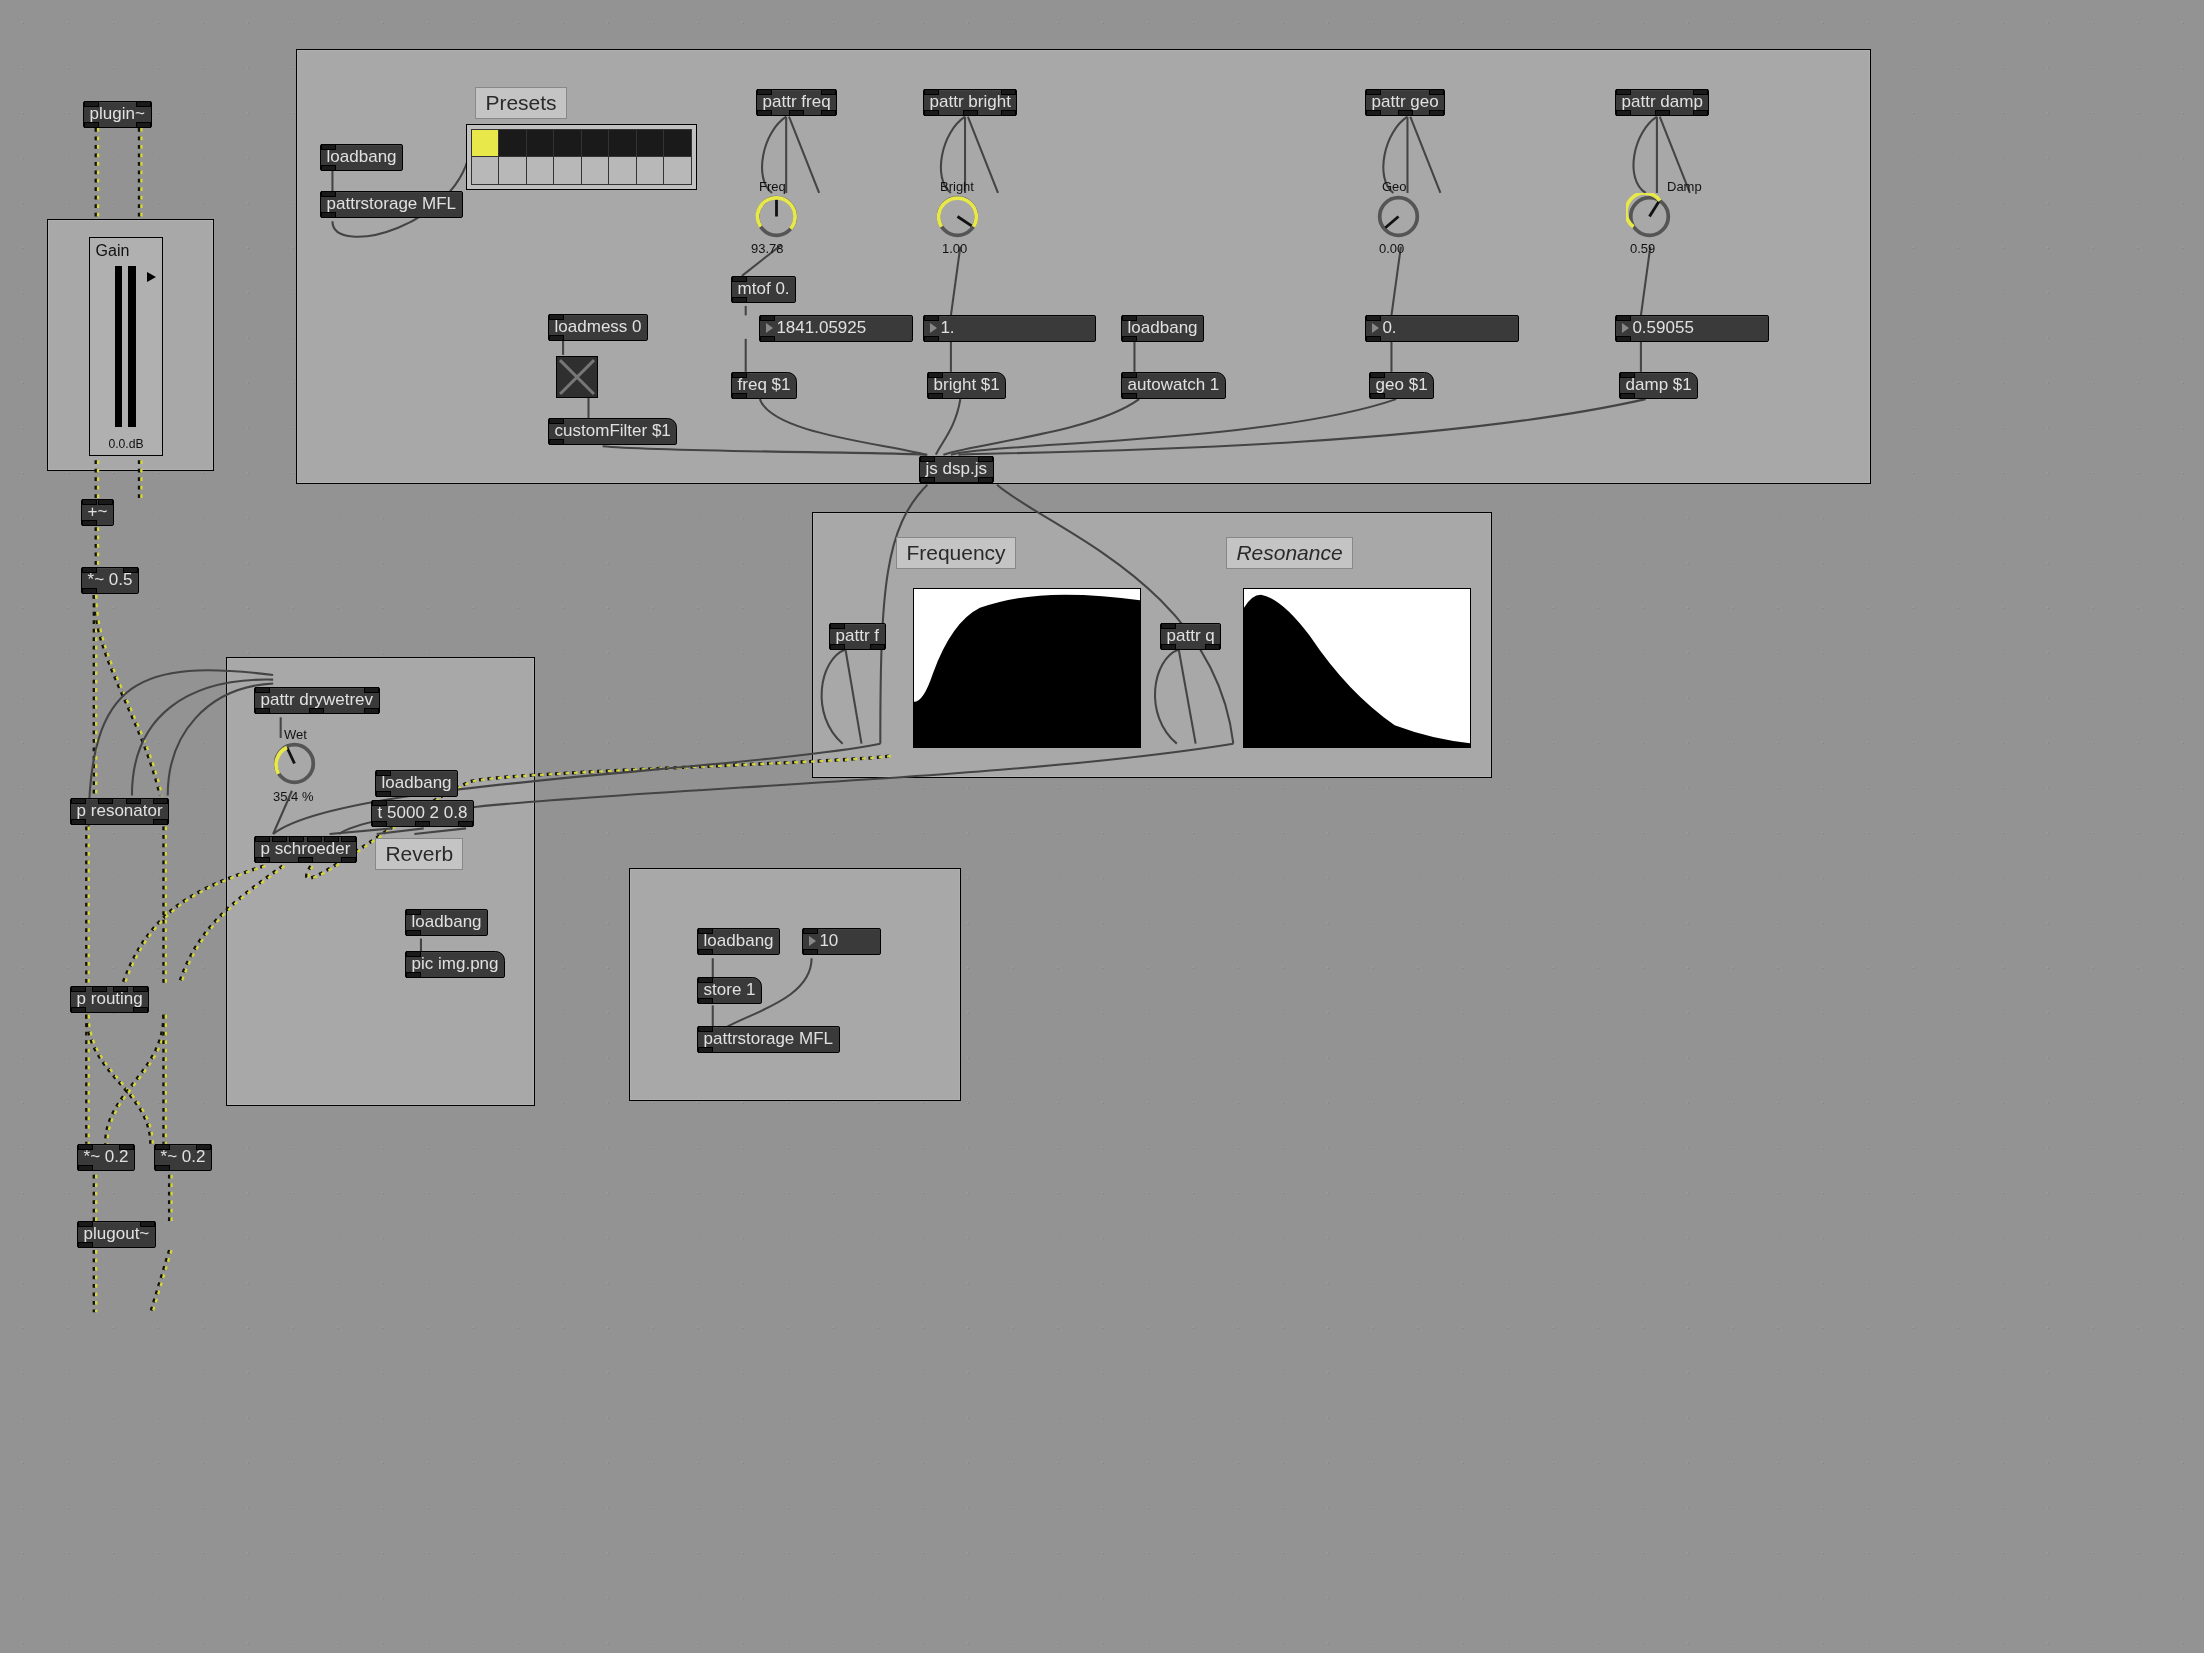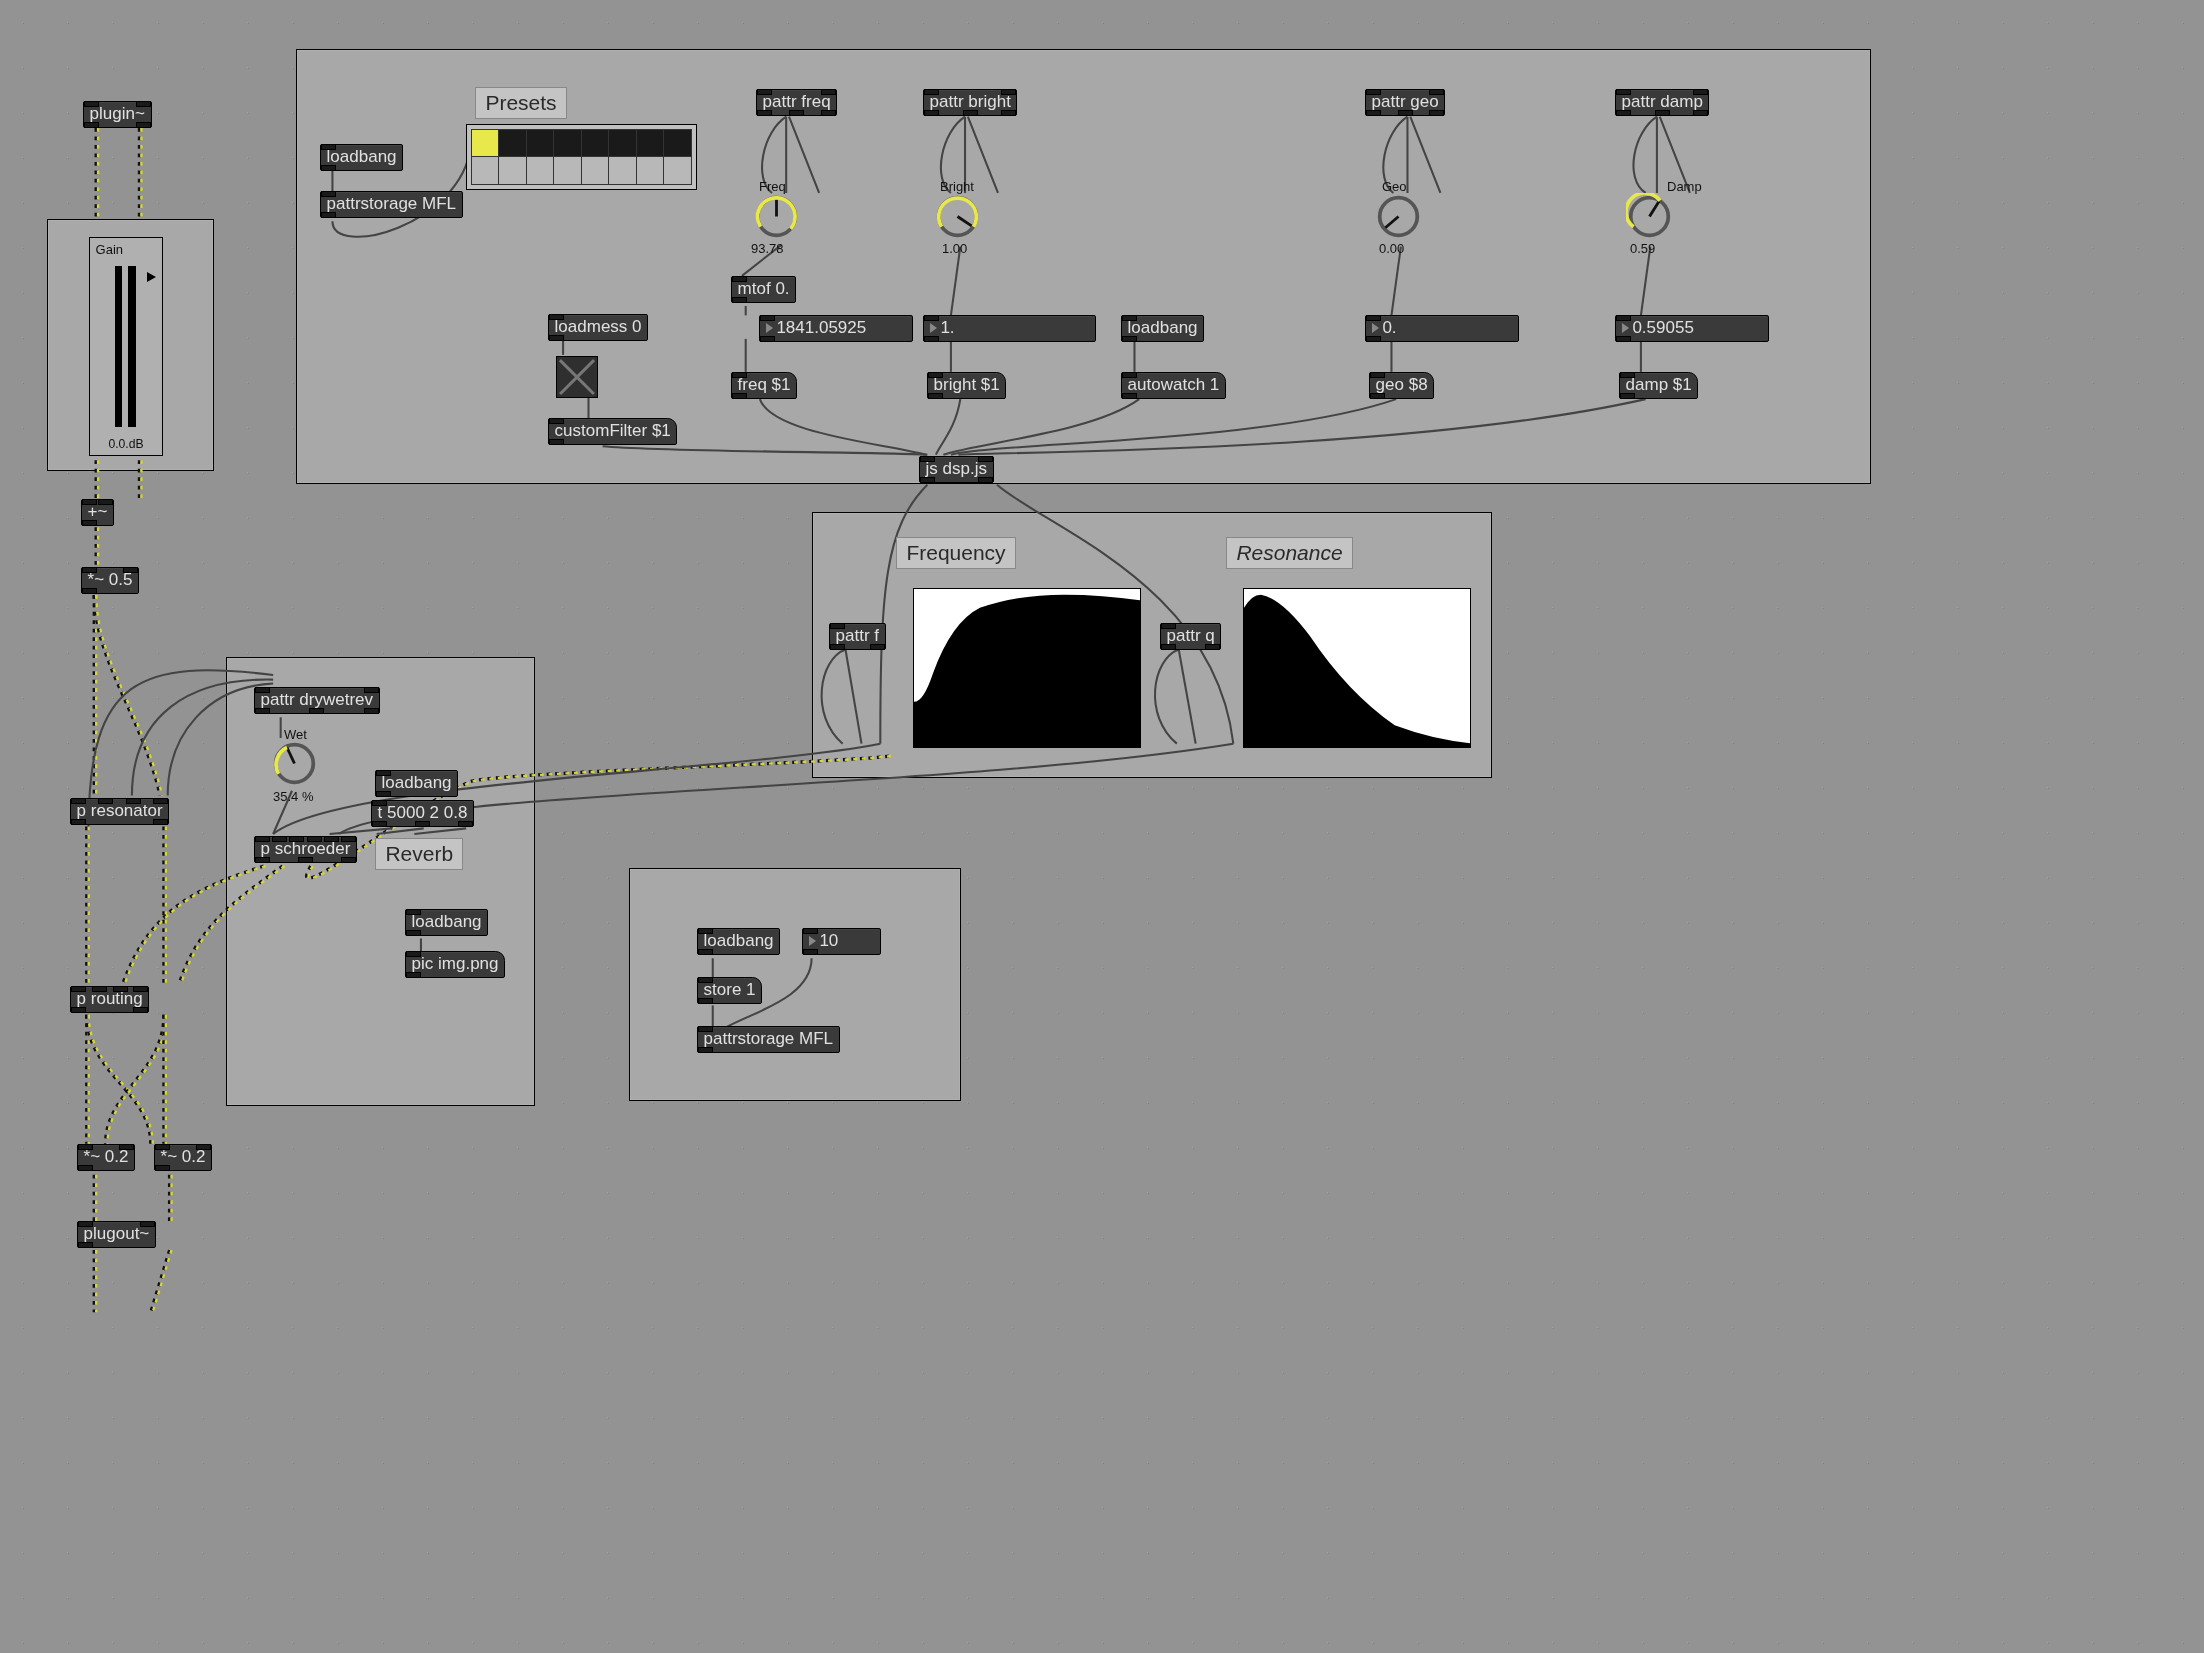--- a/index.html
+++ b/index.html
@@ -88,21 +88,21 @@
     content:""; position:absolute; left:50%; top:50%;
     width:120%; height:2.8px; background:#777;
     transform-origin:center;
   }
   .toggle::before { transform:translate(-50%,-50%) rotate(45deg); }
   .toggle::after  { transform:translate(-50%,-50%) rotate(-45deg); }
   .gainbox {
     position:absolute; background:#b0b0b0; border:0.9px solid #000; z-index:5;
   }
   .gainbox .bar { position:absolute; top:28px; bottom:28px; width:7.5px; background:#000; }
-  .gainbox .label { position:absolute; top:3.8px; left:5.6px; font-size:13px; color:#111; }
+  .gainbox .label { position:absolute; top:3.8px; left:5.6px; font-size:16px; color:#111; }
   .gainbox .db    { position:absolute; bottom:3.8px; left:50%; transform:translateX(-50%); font-size:12.2px; color:#111; }
   .gainbox .ptr {
     position:absolute; width:0;height:0;
     border-top:5.6px solid transparent; border-bottom:5.6px solid transparent;
     border-left:9.4px solid #000;
   }
   .presetbox {
     position:absolute; background:#c0c0c0; border:0.9px solid #000; z-index:5;
     padding:3.8px;
   }
@@ -544,21 +544,21 @@
       </div>
   <span class="tri"></span><span>0.</span>
   <div class="ports bot">
         <span class="port"></span>
       </div>
 </div>
 <div class="obj msg" style="left:1369px; top:372px;">
   <div class="ports top">
         <span class="port"></span>
       </div>
-  <span>geo $8</span>
+  <span>geo $1</span>
   <div class="ports bot">
         <span class="port"></span>
       </div>
 </div>
 
 <div class="obj" style="left:1615px; top:89px;">
   <div class="ports top">
         <span class="port"></span>
         <span class="port"></span>
       </div>

